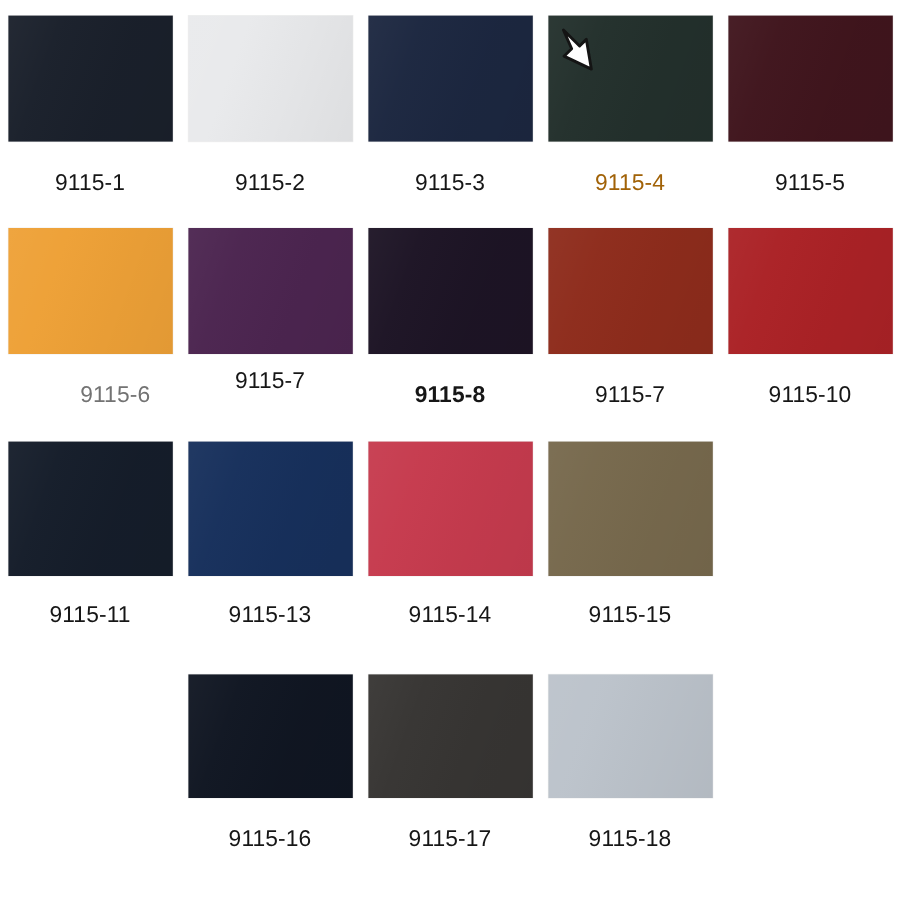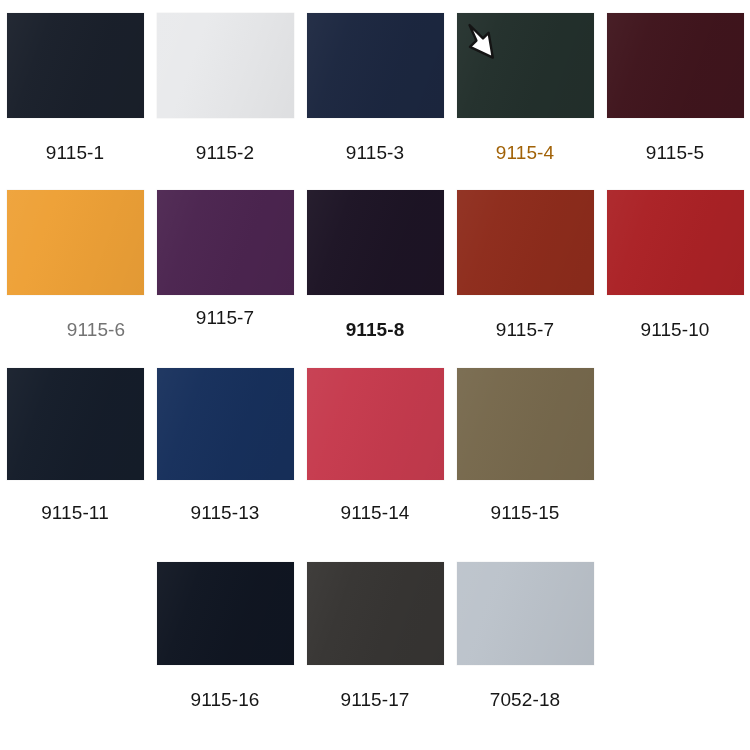--- a/index.html
+++ b/index.html
@@ -162,21 +162,21 @@
       <div class="swatch-cell">
         <div class="swatch-chip" style="background: rgb(16, 22, 34);"></div>
         <div class="swatch-label" style="color: rgb(22, 22, 22);">9115-16</div>
       </div>
       <div class="swatch-cell">
         <div class="swatch-chip" style="background: rgb(55, 53, 51);"></div>
         <div class="swatch-label" style="color: rgb(22, 22, 22);">9115-17</div>
       </div>
       <div class="swatch-cell">
         <div class="swatch-chip" style="background: rgb(188, 195, 203);"></div>
-        <div class="swatch-label" style="color: rgb(22, 22, 22);">7052-18</div>
+        <div class="swatch-label" style="color: rgb(22, 22, 22);">9115-18</div>
       </div>
     </div>
   </div>
 
 <div id="cursor" style="left: 466px; top: 22px;">
   <svg width="34" height="42" viewBox="0 0 34 42">
     <path d="M3.5 3.0 L3.5 3.0 L17.0 16.4 L22.6 10.8 L26.8 35.6 L4.0 24.8 L10.4 18.6 Z" fill="#ffffff" stroke="#141414" stroke-width="2.4" stroke-linejoin="round"></path>
   </svg>
 </div>
 

